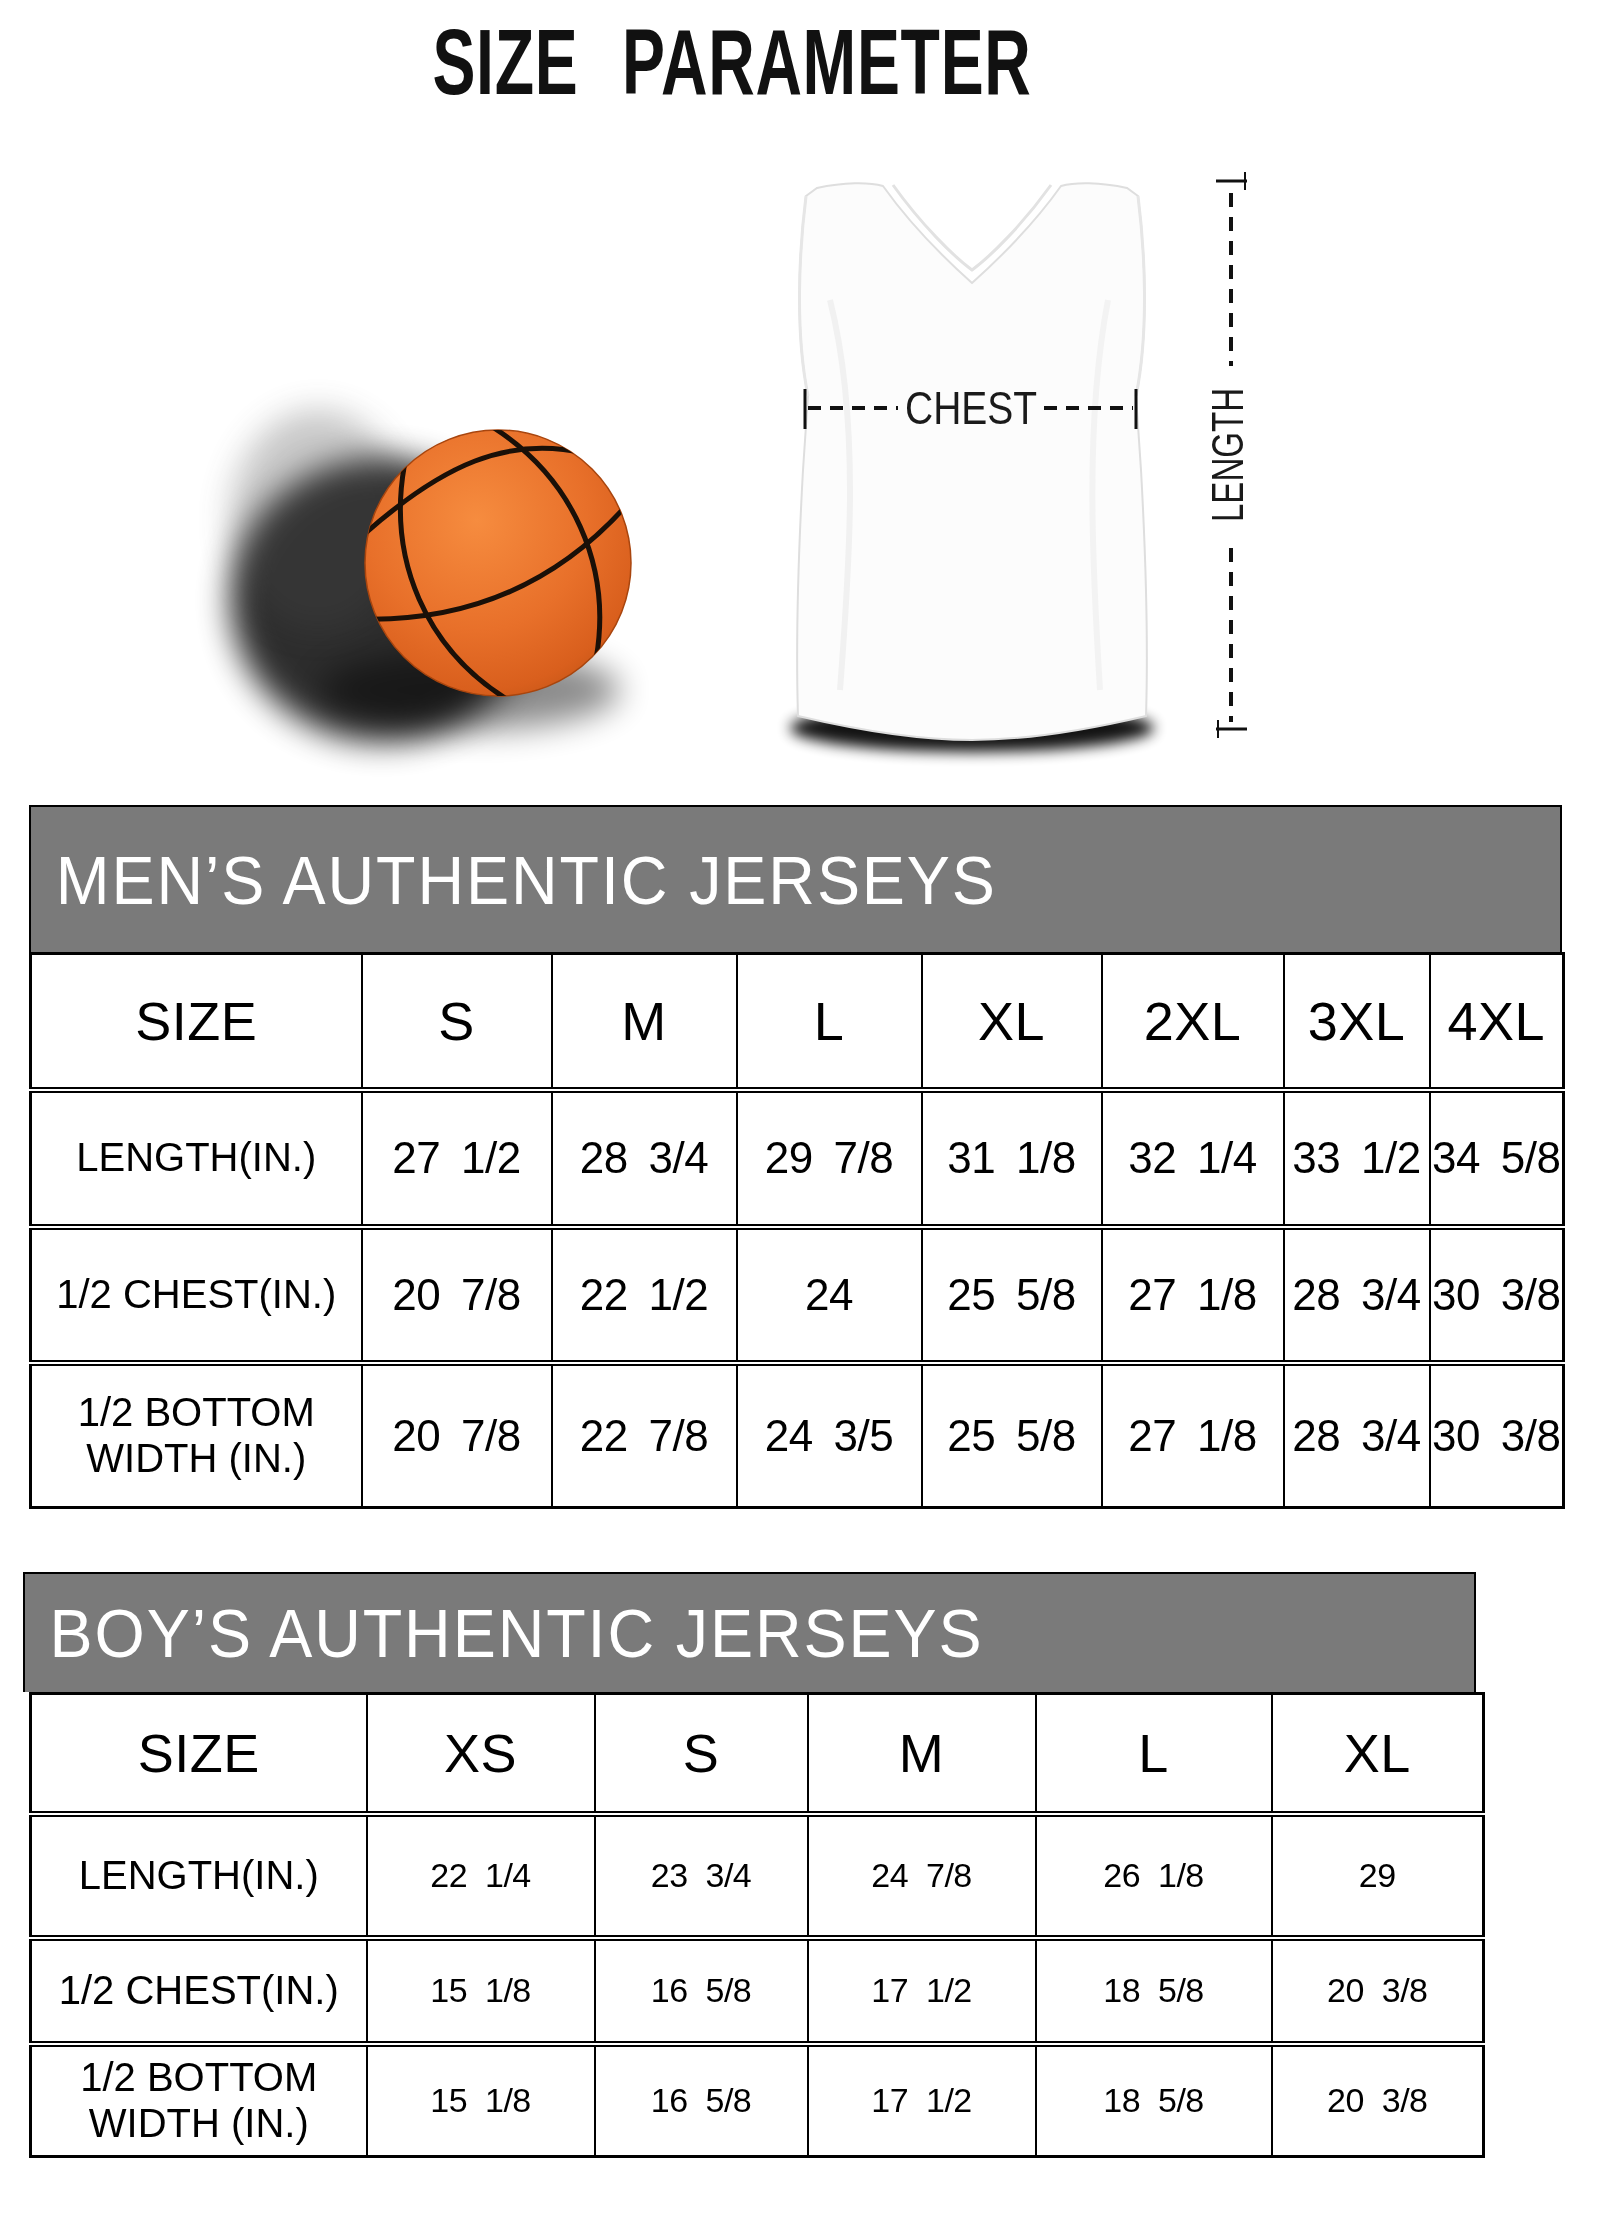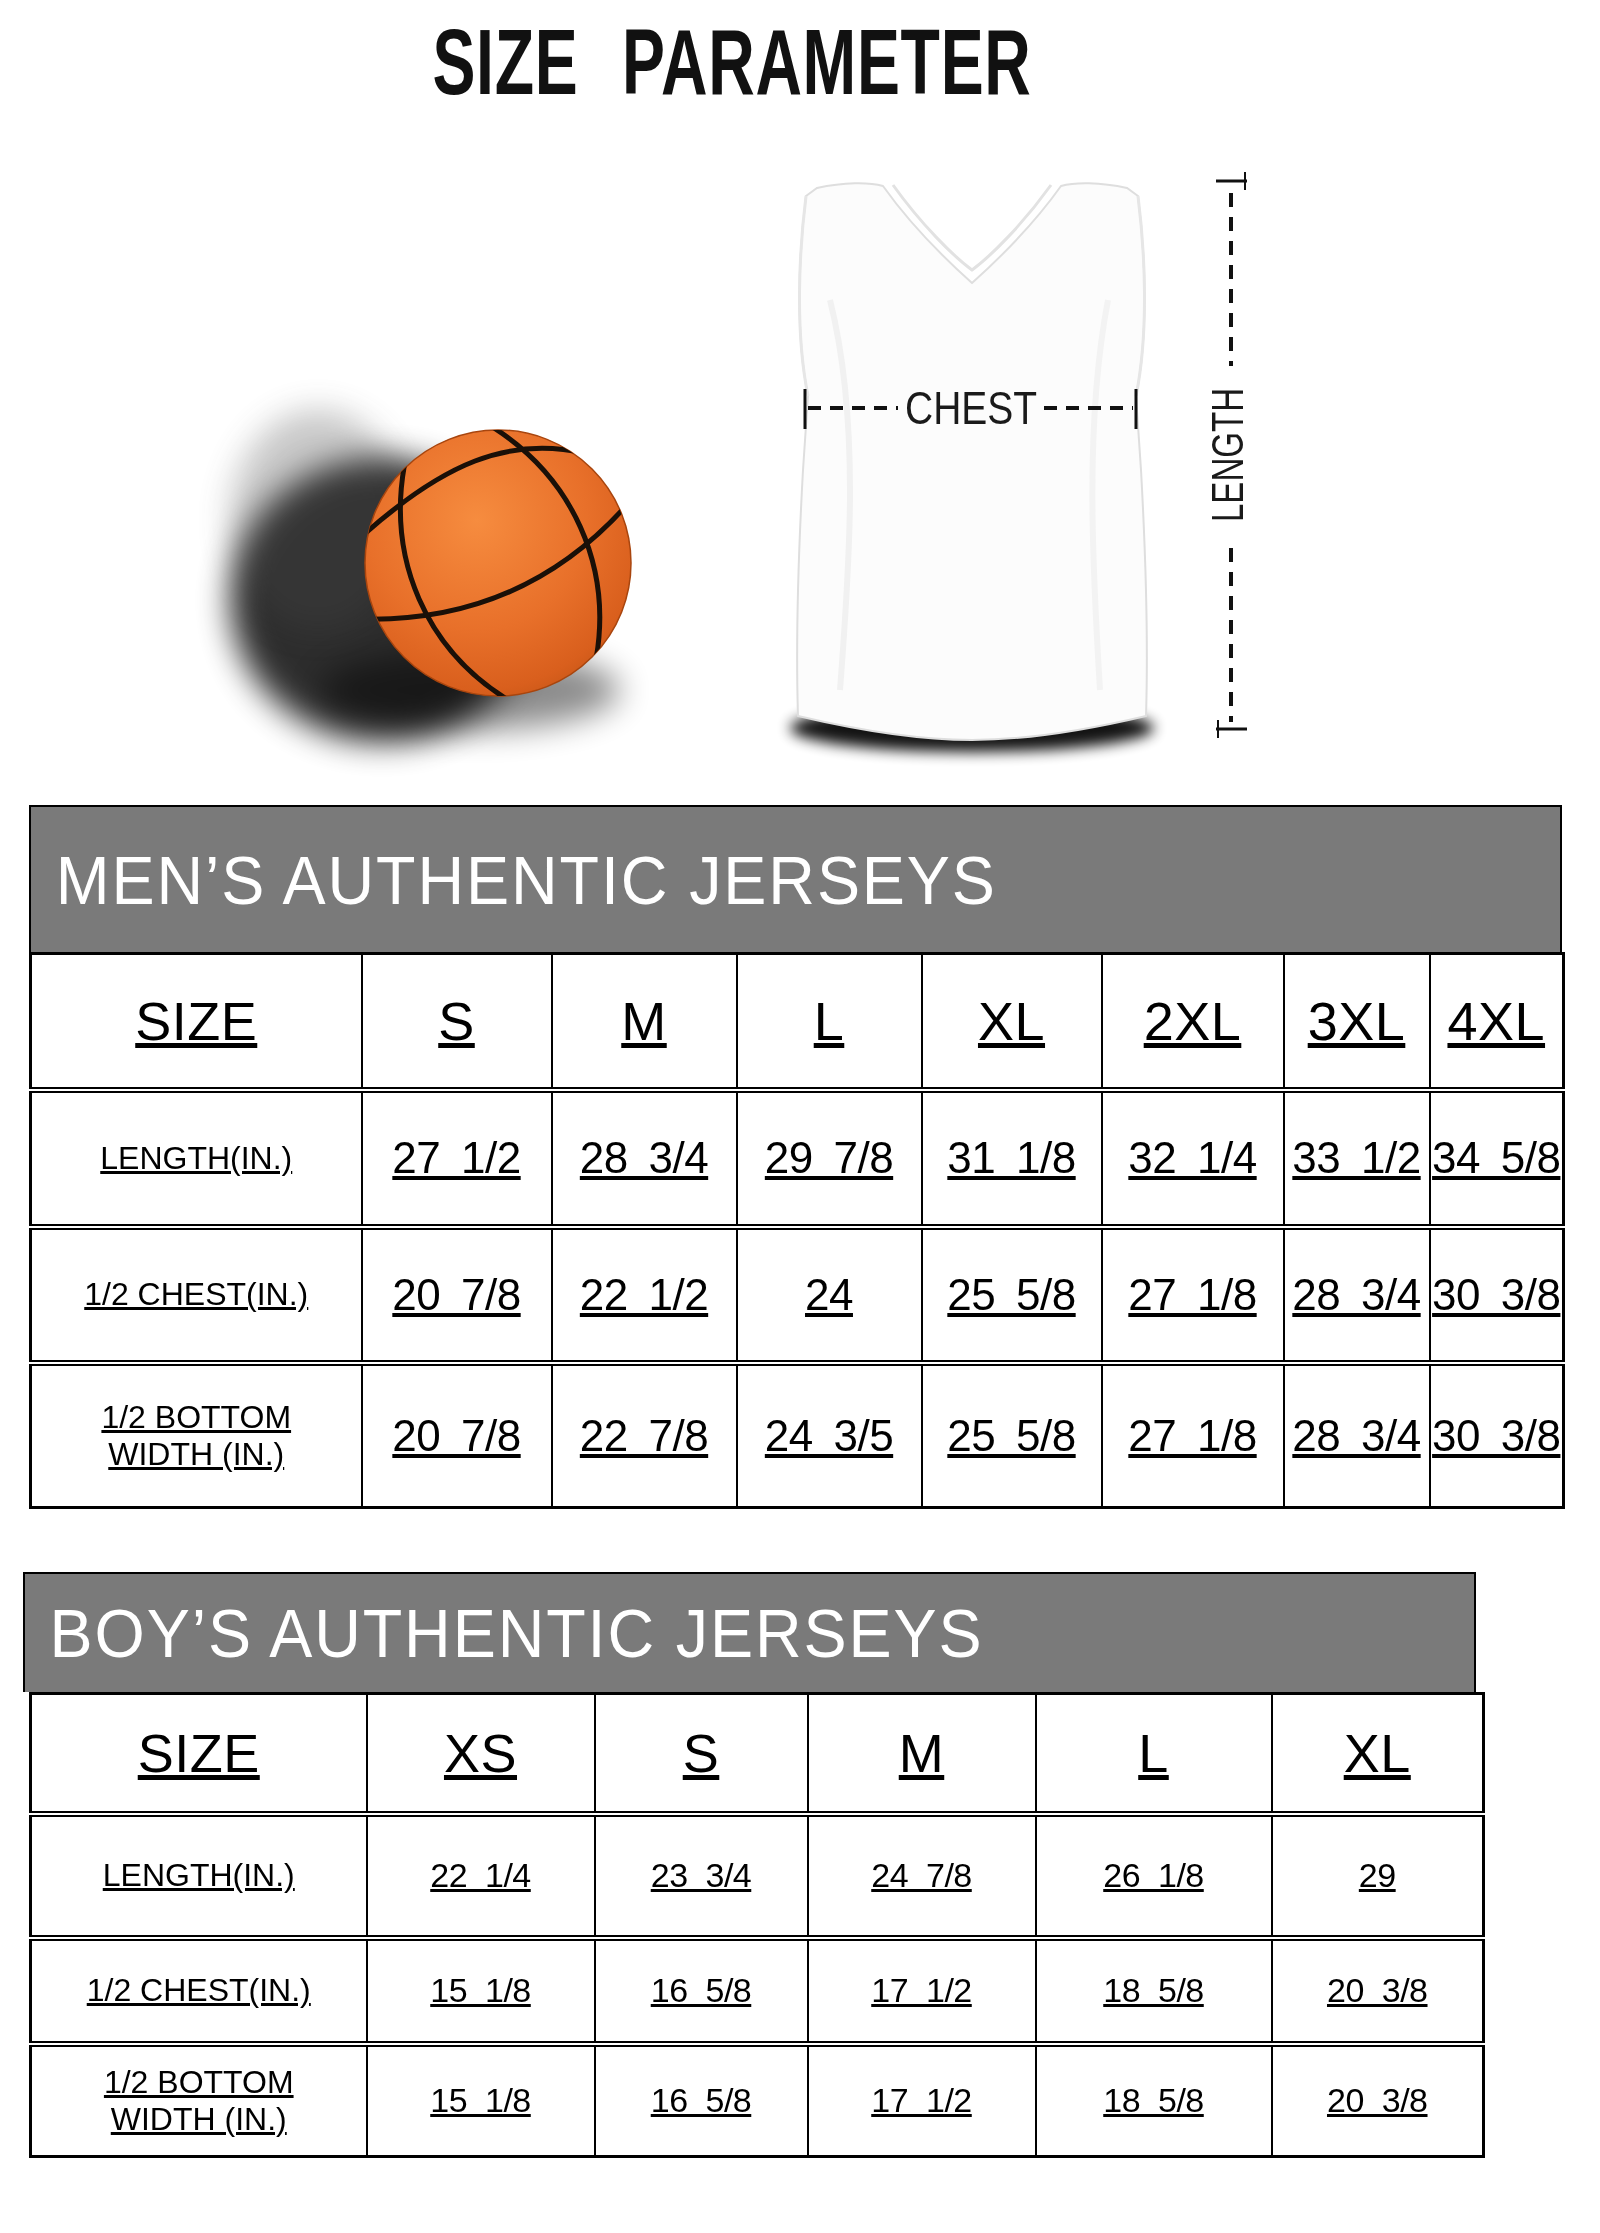--- a/index.html
+++ b/index.html
@@ -16,24 +16,24 @@
   #illo{position:absolute;top:0;left:0;}
 
   
   .band{position:absolute;box-sizing:border-box;display:flex;align-items:center;justify-content:flex-start;
         border:2px solid #000;border-bottom:none;}
   .band-text{display:inline-block;font-size:68px;letter-spacing:2px;line-height:1;
              transform:scaleX(0.95);transform-origin:50% 50%;white-space:nowrap;}
   table.size-table{position:absolute;border-collapse:collapse;table-layout:fixed;
                    border:3px solid #000;background:#fff;}
   table.size-table td{border:2px solid #000;text-align:center;vertical-align:middle;
-                      overflow:hidden;padding:0;text-decoration:underline;}
+                      overflow:hidden;padding:0;}
   table.size-table tr.data-row td{border-top:6px double #000;}
   td.size-head{font-size:54px;letter-spacing:0.5px;}
-  td.row-label{text-align:left;padding-left:7px;font-size:32px;line-height:1.14;
+  td.row-label{text-align:left;padding-left:7px;font-size:40px;line-height:1.14;
                white-space:pre-line;letter-spacing:0px;}
   td.val{font-size:44px;word-spacing:9px;padding-top:6px;letter-spacing:-0.5px;}
   td.val-b{font-size:34px;word-spacing:9px;padding-top:4px;letter-spacing:-0.5px;}
 </style>
 </head>
 <body>
 
 <div id="canvas">
 
   <svg id="illo" width="1600" height="800" viewBox="0 0 1600 800">

